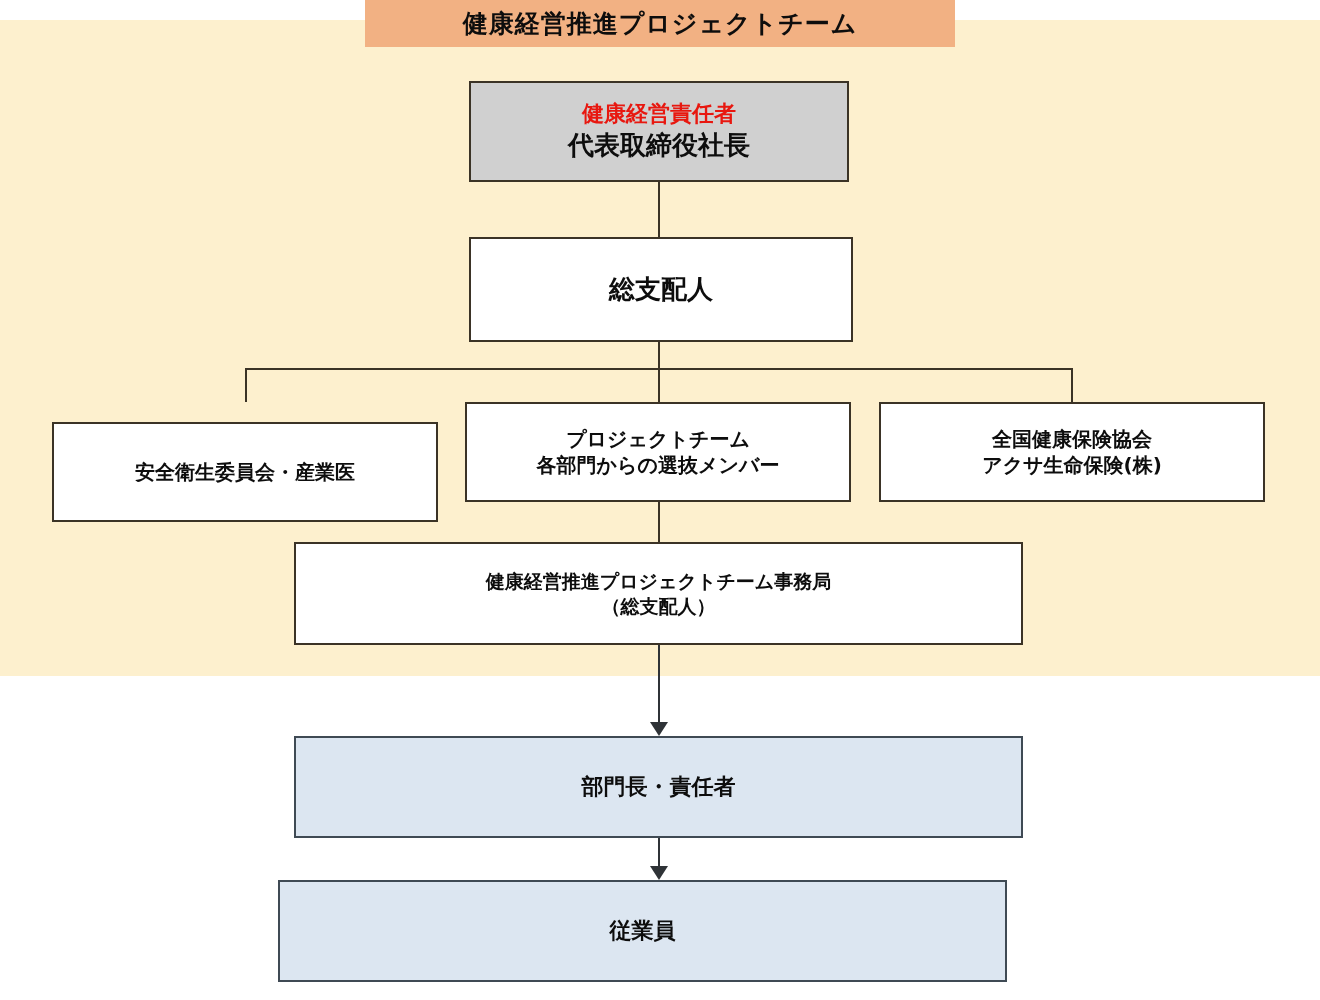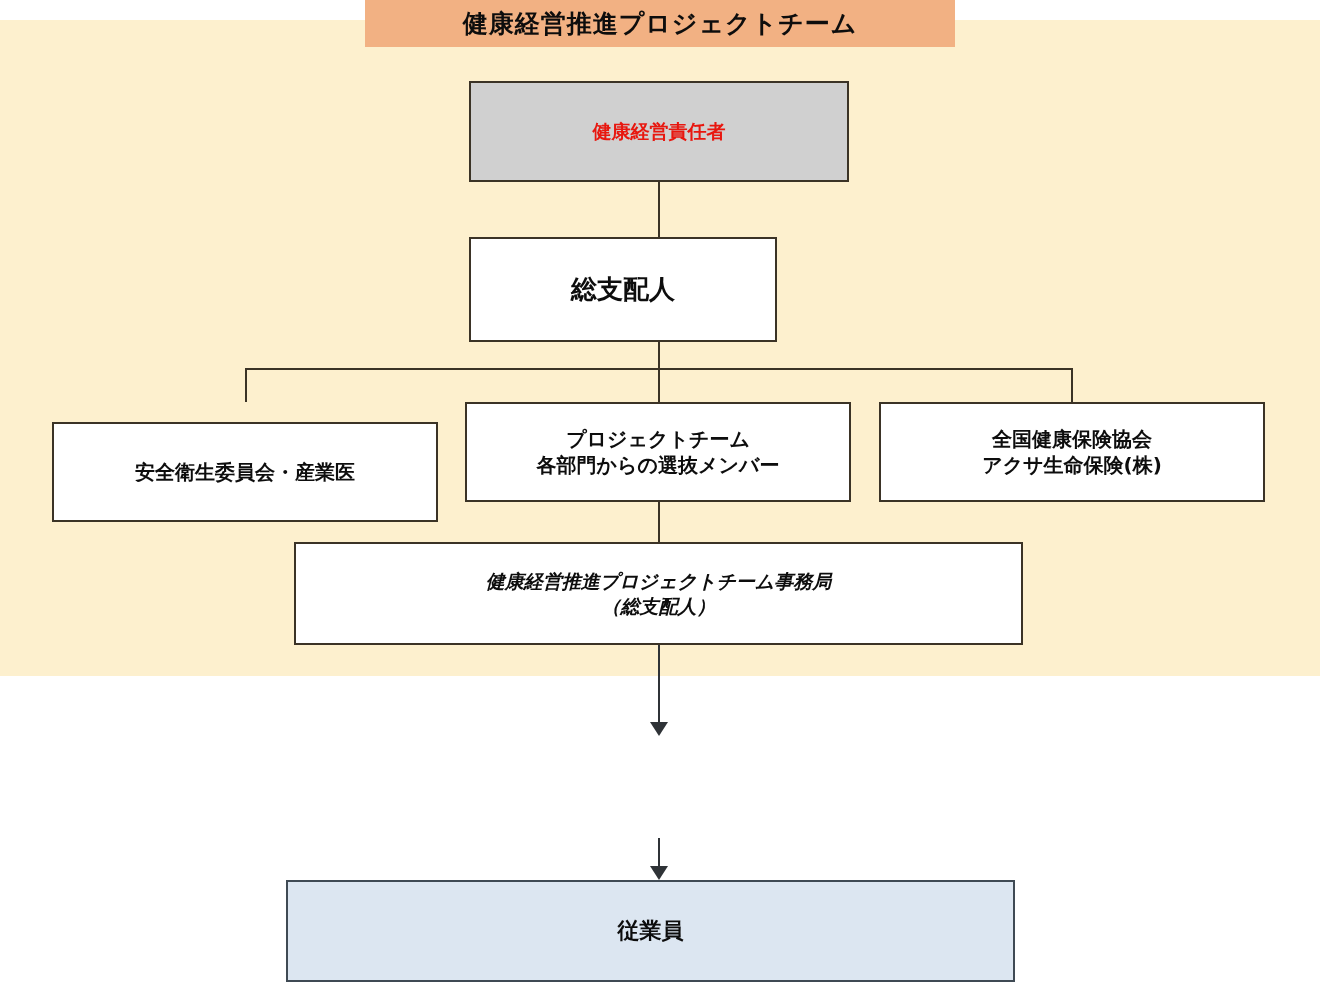--- a/index.html
+++ b/index.html
@@ -67,21 +67,21 @@
   .node-white {
     background: #ffffff;
     border: 2px solid #3b3326;
   }
   .node-blue {
     background: #dce6f1;
     border: 2px solid #3f4a54;
   }
   .t-red {
     color: #e8170f;
-    font-size: 19px;
+    font-size: 22px;
     font-weight: bold;
   }
   .t-black-lg {
     color: #0d0d0d;
     font-size: 26px;
     font-weight: bold;
   }
   .t-black-md {
     color: #0d0d0d;
     font-size: 22px;
@@ -148,43 +148,47 @@
   <div class="conn-v" style="left:658px; top:502px; height:40px;"></div>
 
   <div class="conn-v-dark" style="left:658px; top:645px; height:80px;"></div>
   <div class="arrowhead" style="left:650px; top:722px;"></div>
 
   <div class="conn-v-dark" style="left:658px; top:838px; height:38px;"></div>
   <div class="arrowhead" style="left:650px; top:866px;"></div>
 
   <div class="node node-gray" style="left:469px; top:81px; width:380px; height:101px;">
     <span class="line t-red">健康経営責任者</span>
+    <span class="line t-black-lg">代表取締役社長</span>
   </div>
 
-  <div class="node node-white" style="left:469px; top:237px; width:308px; height:105px;">
+  <div class="node node-white" style="left:469px; top:237px; width:384px; height:105px;">
     <span class="line t-black-lg">総支配人</span>
   </div>
 
   <div class="node node-white" style="left:52px; top:402px; width:386px; height:100px;margin-top:20px;">
     <span class="line t-black-sm">安全衛生委員会・産業医</span>
   </div>
 
   <div class="node node-white" style="left:465px; top:402px; width:386px; height:100px;">
     <span class="line t-black-sm">プロジェクトチーム</span>
     <span class="line t-black-sm">各部門からの選抜メンバー</span>
   </div>
 
   <div class="node node-white" style="left:879px; top:402px; width:386px; height:100px;">
     <span class="line t-black-sm">全国健康保険協会</span>
     <span class="line t-black-sm">アクサ生命保険(株)</span>
   </div>
 
-  <div class="node node-white" style="left:294px; top:542px; width:729px; height:103px;font-style:italic;">
+  <div class="node node-white" style="left:294px; top:542px; width:729px; height:103px;">
     <span class="line t-black-xs">健康経営推進プロジェクトチーム事務局</span>
     <span class="line t-black-xs">（総支配人）</span>
   </div>
 
+  <div class="node node-blue" style="left:294px; top:736px; width:729px; height:102px;">
+    <span class="line t-black-md">部門長・責任者</span>
+  </div>
 
-  <div class="node node-blue" style="left:286px; top:880px; width:729px; height:102px;">
+  <div class="node node-blue" style="left:278px; top:880px; width:729px; height:102px;">
     <span class="line t-black-md">従業員</span>
   </div>
 
 </div>
 
 </body></html>

